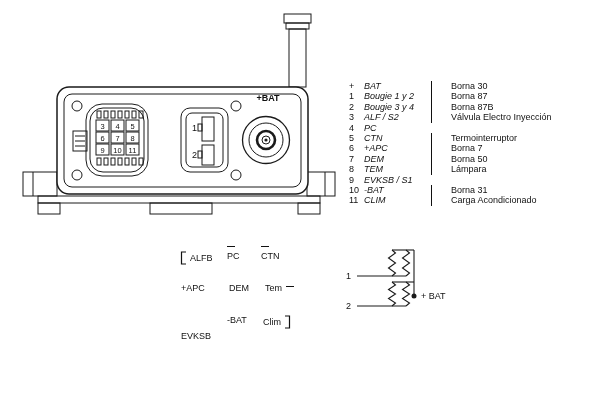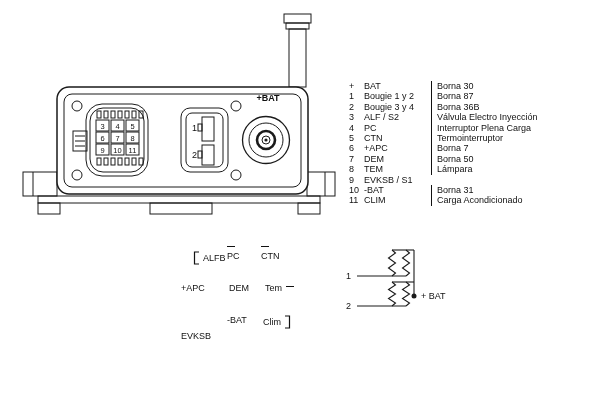--- a/index.html
+++ b/index.html
@@ -4,22 +4,22 @@
 <style>
   html,body{margin:0;padding:0;background:#fff;}
   .stage{position:relative;width:600px;height:400px;background:#ffffff;overflow:hidden;
          font-family:"Liberation Sans",sans-serif;color:#111;}
   .layer-svg{position:absolute;left:0;top:0;}
 
   
   .legend{position:absolute;left:349px;top:81px;font-size:9px;line-height:10.4px;}
   .lrow{display:flex;white-space:nowrap;}
   .lpin{width:15px;flex:none;}
-  .lname{width:67px;flex:none;}
-  .ldesc{flex:none;border-left:1px solid #111;padding-left:5px;}
+  .lname{width:67px;flex:none;font-style:italic;}
+  .ldesc{flex:none;border-left:1px solid #111;padding-left:19px;}
 
   
   .tgrid{position:absolute;left:175px;top:243px;width:140px;height:95px;font-size:9px;}
   .tcell{position:absolute;display:flex;align-items:center;gap:3px;white-space:nowrap;}
   .tdash{position:absolute;top:-5px;left:0;width:8px;border-top:1.2px solid #111;}
   .tdash-right{position:absolute;right:-12px;top:3px;width:8px;border-top:1.2px solid #111;}
   .clip svg{display:block;}
 </style>
 </head>
 <body>
@@ -162,31 +162,30 @@
       <span class="ldesc">Borna 30</span>
     </div>
     <div class="lrow">
       <span class="lpin">1</span>
       <span class="lname">Bougie 1 y 2</span>
       <span class="ldesc">Borna 87</span>
     </div>
     <div class="lrow">
       <span class="lpin">2</span>
       <span class="lname">Bougie 3 y 4</span>
-      <span class="ldesc">Borna 36B</span>
+      <span class="ldesc">Borna 87B</span>
     </div>
     <div class="lrow">
       <span class="lpin">3</span>
       <span class="lname">ALF / S2</span>
       <span class="ldesc">Válvula Electro Inyección</span>
     </div>
     <div class="lrow">
       <span class="lpin">4</span>
       <span class="lname">PC</span>
-      <span class="ldesc">Interruptor Plena Carga</span>
     </div>
     <div class="lrow">
       <span class="lpin">5</span>
       <span class="lname">CTN</span>
       <span class="ldesc">Termointerruptor</span>
     </div>
     <div class="lrow">
       <span class="lpin">6</span>
       <span class="lname">+APC</span>
       <span class="ldesc">Borna 7</span>
@@ -212,21 +211,21 @@
     </div>
     <div class="lrow">
       <span class="lpin">11</span>
       <span class="lname">CLIM</span>
       <span class="ldesc">Carga Acondicionado</span>
     </div>
   </div>
 
   <div class="tgrid">
 
-    <div class="tcell" style="left:17px;top:8px;">
+    <div class="tcell" style="left:4px;top:8px;">
       <span class="clip">
         <svg width="8" height="14" viewBox="0 0 8 14">
             <path d="M7,1 H2.5 V13 H7" fill="none" stroke="#111" stroke-width="1.2"></path>
           </svg>
       </span>
       <span>ALFB</span>
     </div>
 
     <div class="tcell" style="left:52px;top:8px;">
       <span class="tdash"></span>

